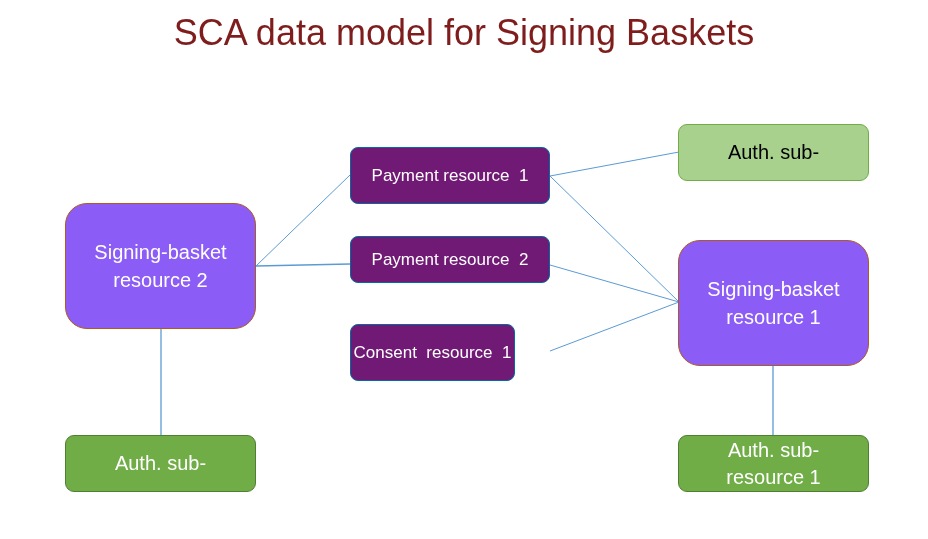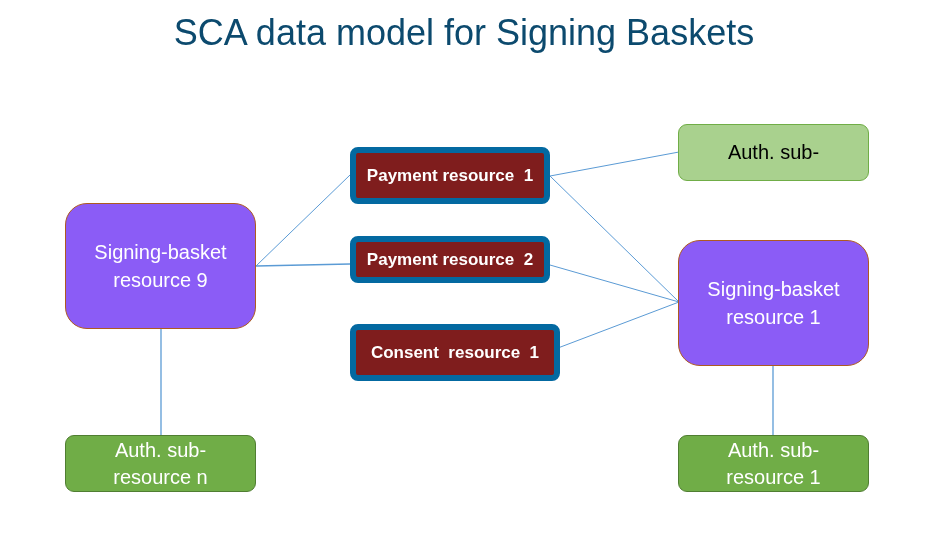--- a/index.html
+++ b/index.html
@@ -1,27 +1,27 @@
 <!DOCTYPE html>
 <html><head>
 <meta charset="utf-8">
 <style>
   html, body { margin: 0; padding: 0; background: #ffffff; }
   body { width: 928px; height: 539px; position: relative; overflow: hidden;
          font-family: "Liberation Sans", "DejaVu Sans", sans-serif; }
   .title { position: absolute; left: 0; width: 928px; top: 12px; text-align: center;
-           font-size: 36px; color: #0c4a6e; letter-spacing: 0px; }
+           font-size: 36px; color: #7f1d1d; letter-spacing: 0px; }
   svg.links { position: absolute; left: 0; top: 0; width: 928px; height: 539px; }
   .node { position: absolute; box-sizing: border-box; display: flex; align-items: center;
           justify-content: center; text-align: center; line-height: 1.4; }
   .node span { display: block; text-align: center; }
   .orange { background: #8b5cf6; border: 1px solid #ae5a21; color: #ffffff;
             border-radius: 22px; font-size: 20px; }
-  .blue { background: #7f1d1d; border: 6px solid #0369a1; color: #ffffff;
-          border-radius: 8px; font-size: 17px; font-weight: bold; }
+  .blue { background: #701a75; border: 1px solid #0369a1; color: #ffffff;
+          border-radius: 8px; font-size: 17px; }
   .green { background: #70ad47; border: 1px solid #507e32; color: #ffffff;
            border-radius: 9px; font-size: 20px; line-height: 1.35; }
   .lightgreen { background: #a9d18e; border: 1px solid #70ad47; color: #000000;
                 border-radius: 9px; font-size: 20px; line-height: 1.35; }
 </style>
 </head>
 <body>
 
 <div class="title">SCA data model for Signing Baskets</div>
 
@@ -32,53 +32,52 @@
   <line x1="550" y1="176" x2="679" y2="152" stroke="#5b9bd5" stroke-width="1"></line>
   <line x1="550" y1="176" x2="679" y2="302" stroke="#5b9bd5" stroke-width="1"></line>
   <line x1="550" y1="265" x2="679" y2="302" stroke="#5b9bd5" stroke-width="1"></line>
   <line x1="550" y1="351" x2="679" y2="302" stroke="#5b9bd5" stroke-width="1"></line>
   <line x1="773" y1="365" x2="773" y2="436" stroke="#5b9bd5" stroke-width="1.3"></line>
 </svg>
 
 <div class="node orange" style="left:65px; top:203px; width:191px; height:126px;">
   <div>
     <span>Signing-basket</span>
-    <span>resource 9</span>
+    <span>resource 2</span>
   </div>
 </div>
 
 <div class="node blue" style="left:350px; top:147px; width:200px; height:57px;">
   <span style="white-space:pre;">Payment resource  1</span>
 </div>
 
 <div class="node blue" style="left:350px; top:236px; width:200px; height:47px;">
   <span style="white-space:pre;">Payment resource  2</span>
 </div>
 
-<div class="node blue" style="left:350px; top:324px; width:210px; height:57px;">
+<div class="node blue" style="left:350px; top:324px; width:165px; height:57px;">
   <span style="white-space:pre;">Consent  resource  1</span>
 </div>
 
 <div class="node lightgreen" style="left:678px; top:124px; width:191px; height:57px;">
   <div>
     <span>Auth. sub-</span>
   </div>
 </div>
 
 <div class="node orange" style="left:678px; top:240px; width:191px; height:126px;">
   <div>
     <span>Signing-basket</span>
     <span>resource 1</span>
   </div>
 </div>
 
 <div class="node green" style="left:65px; top:435px; width:191px; height:57px;">
   <div>
     <span>Auth. sub-</span>
-    <span>resource n</span>
   </div>
 </div>
 
 <div class="node green" style="left:678px; top:435px; width:191px; height:57px;">
   <div>
     <span>Auth. sub-</span>
     <span>resource 1</span>
   </div>
 </div>
 

